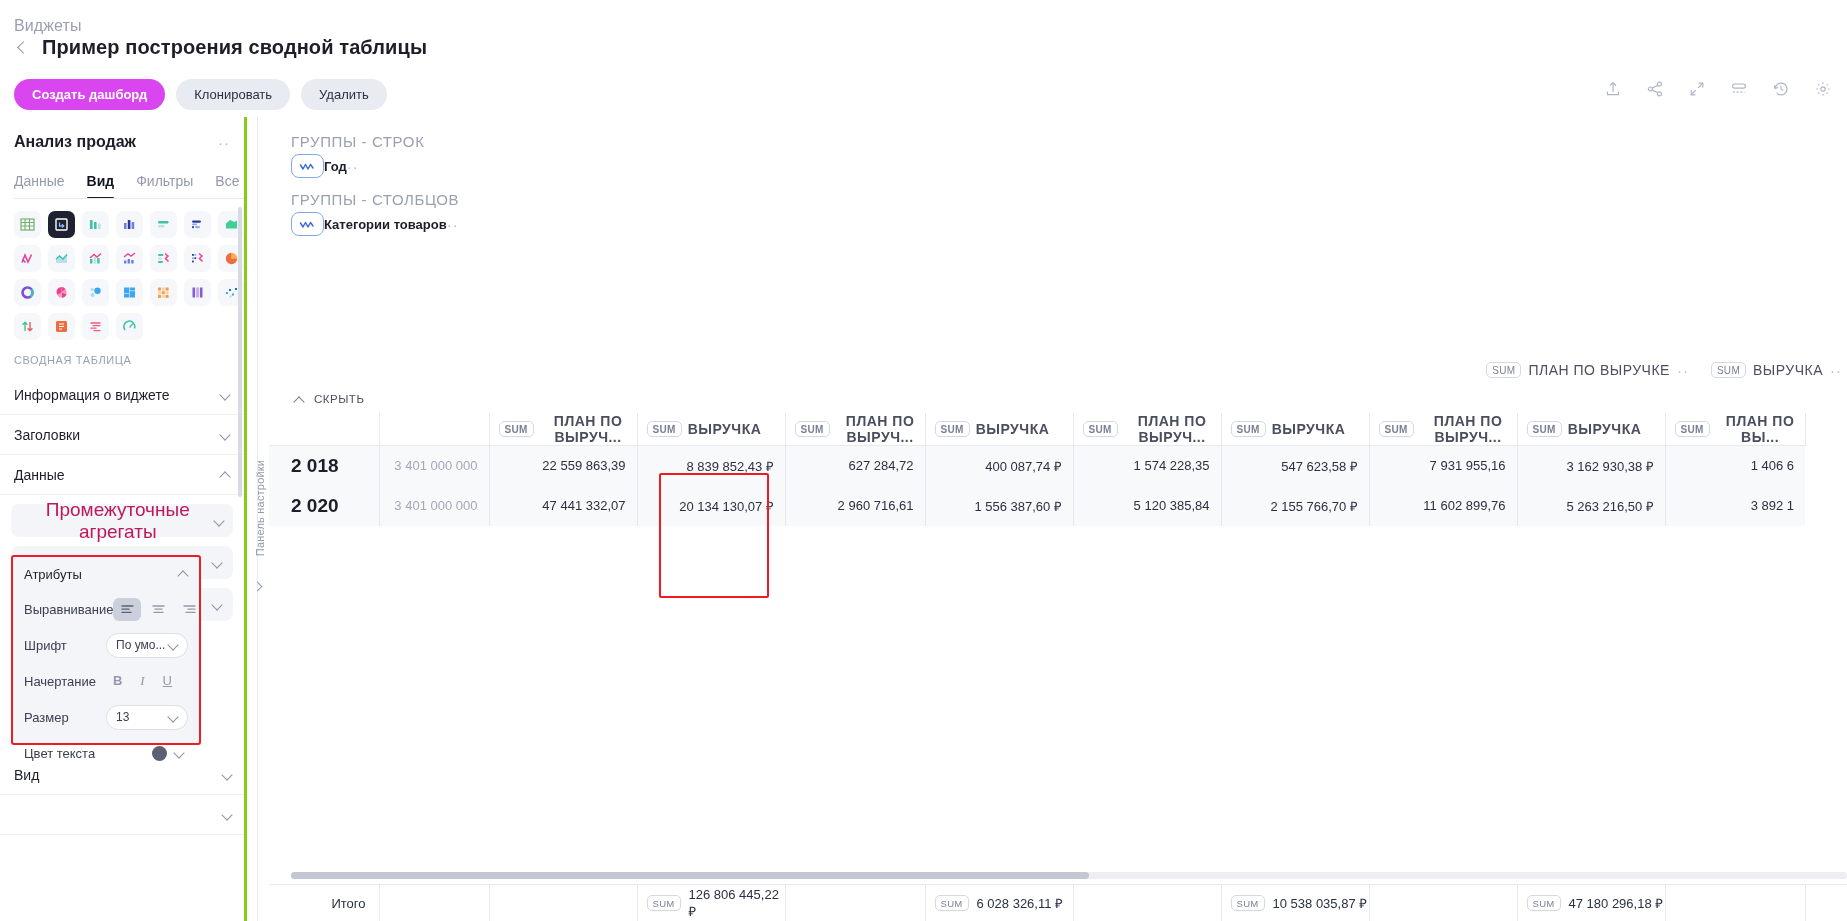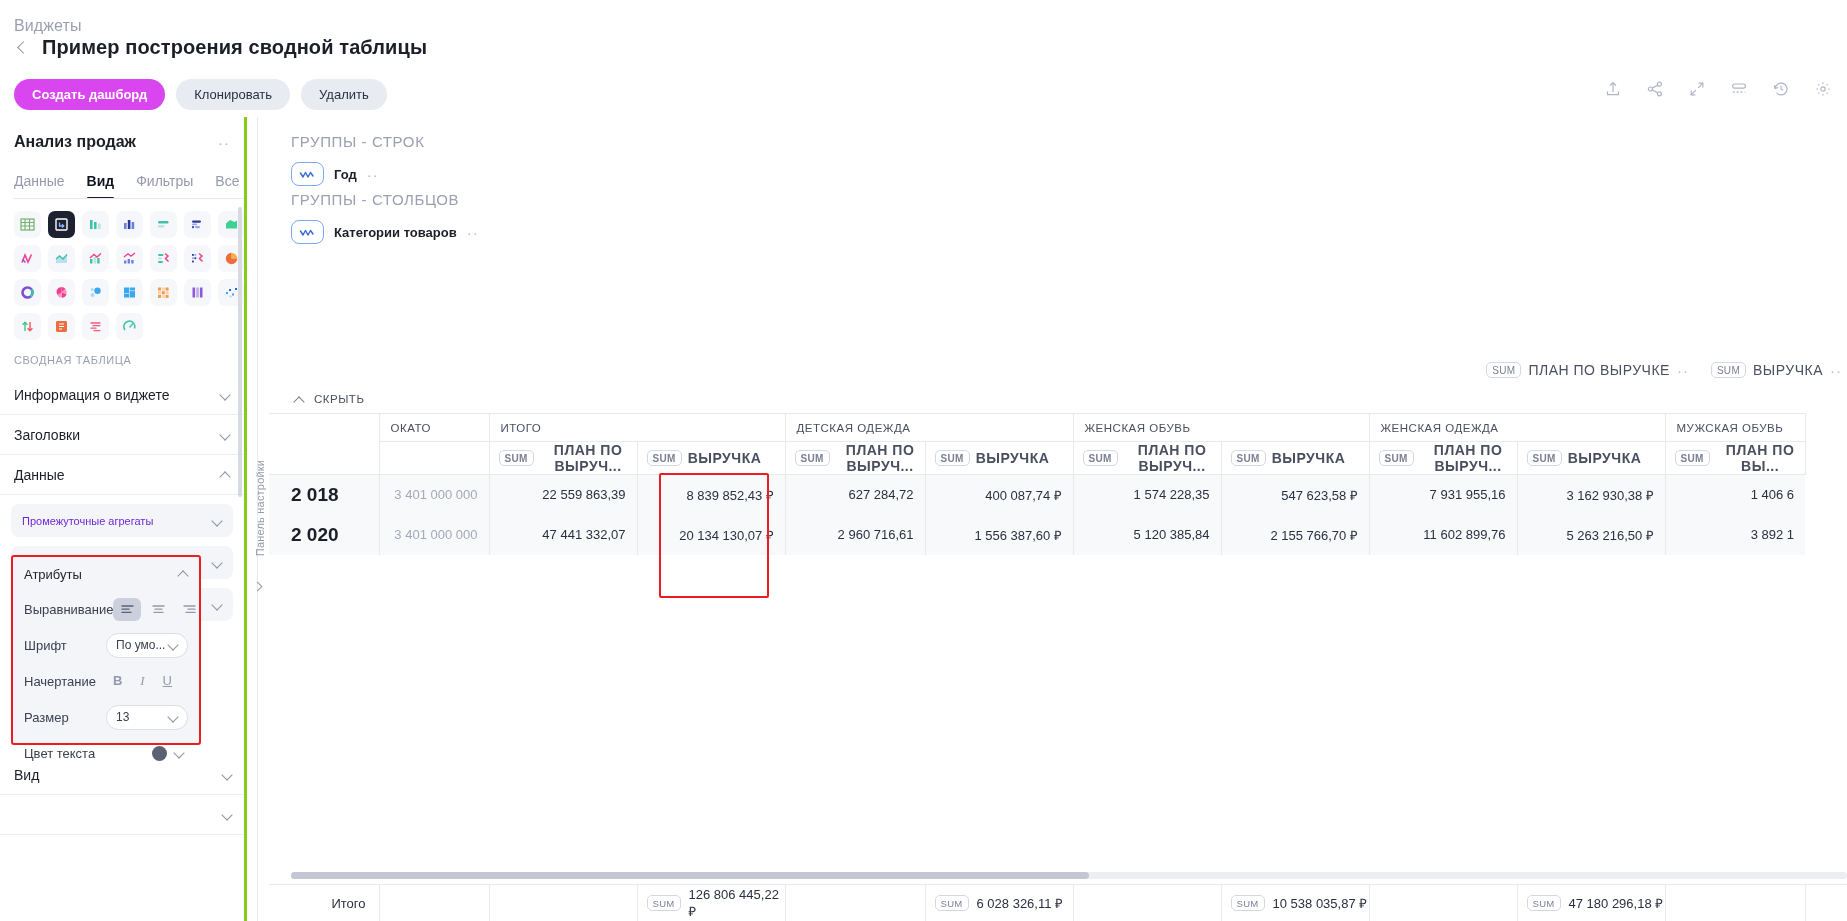--- a/index.html
+++ b/index.html
@@ -54,21 +54,21 @@
   .ic-tile.sel { background:#1d2130; }
   .ic-tile svg { display:block; }
 
   .sb-caption { font-size:11px; color:#9aa0b0; letter-spacing:.6px; padding:14px 14px 0 14px; }
 
   .sb-sec { display:flex; align-items:center; justify-content:space-between; padding:0 14px; height:40px;
             font-size:14px; color:#1c1f28; border-bottom:1px solid #edeef3; cursor:pointer; }
   .sb-sec.top { margin-top:9px; }
   .sb-sub { margin:9px 11px 0 11px; height:33px; background:#f4f5f9; border-radius:8px;
             display:flex; align-items:center; justify-content:space-between; padding:0 11px;
-            font-size:11px; color:#6d28d9; cursor:pointer; }
+            font-size:19px; color:#be185d; cursor:pointer;text-align:center; }
   .chev { width:10px; height:10px; position:relative; }
   .chev::before { content:""; position:absolute; left:1px; top:1px; width:7px; height:7px;
     border-right:1.4px solid #8d93a5; border-bottom:1.4px solid #8d93a5; transform:rotate(45deg); }
   .chev.up::before { transform:rotate(-135deg); top:3px; }
 
   
   .attr-box { position:absolute; left:11px; top:438px; width:190px; height:190px;
               border:2px solid #ee1b23; border-radius:3px; background:#f4f5f9; }
   .attr-head { display:flex; align-items:center; justify-content:space-between; padding:0 11px; height:34px; font-size:13px; color:#1c1f28; }
   .attr-row { display:flex; align-items:center; justify-content:space-between; padding:0 11px; height:36px; font-size:13px; color:#4a4f60; }
@@ -92,21 +92,21 @@
   .cs-line { position:absolute; left:10px; top:0; width:1px; height:804px; background:#e8e9ef; }
   .cs-vert { position:absolute; left:-46px; top:385px; width:118px; transform:rotate(-90deg);
              font-size:11px; color:#9499ab; text-align:center; letter-spacing:.2px; cursor:pointer; }
   .cs-chev { position:absolute; left:7px; top:466px; width:9px; height:9px; }
   .cs-chev::before { content:""; position:absolute; width:6px; height:6px;
     border-right:1.4px solid #9499ab; border-bottom:1.4px solid #9499ab; transform:rotate(-45deg); }
 
   
   .canvas { position:absolute; left:269px; top:117px; width:1578px; height:804px; background:#fff; overflow:hidden; }
   .grp-cap { font-size:15px; color:#9aa0b0; letter-spacing:.6px; }
-  .pill-row { display:flex; align-items:center; gap:10px; margin-top:12px; }
+  .pill-row { display:flex; align-items:center; margin-top:4px; }
   .wave-pill { width:33px; height:24px; border:1.4px solid #7fa8ee; border-radius:8px; display:flex; align-items:center; justify-content:center; cursor:pointer; }
   .pill-label { font-size:13px; font-weight:bold; color:#1c1f28; }
 
   .measures-row { position:absolute; right:5px; top:245px; display:flex; gap:22px; align-items:center; }
   .meas { display:flex; align-items:center; gap:7px; }
   .sum-tag { border:1px solid #d4d8e4; border-radius:5px; font-size:10px; color:#7b8096; padding:1.5px 5px; letter-spacing:.3px; }
   .meas-lbl { font-size:14px; color:#4a4f60; letter-spacing:.5px; }
 
   .hide-row { position:absolute; left:25px; top:276px; display:flex; align-items:center; gap:9px; cursor:pointer; }
   .hide-chev { width:11px; height:11px; position:relative; }
@@ -565,29 +565,20 @@
             <col style="width:148px">
           <col style="width:140px">
             <col style="width:148px">
           <col style="width:148px">
             <col style="width:148px">
           <col style="width:148px">
             <col style="width:148px">
           <col style="width:140px">
         </colgroup>
         <thead>
-          <tr>
-            <th class="blank-h"></th>
-            <th class="h1">ОКАТО</th>
-            <th class="h1" colspan="2">ИТОГО</th>
-            <th class="h1" colspan="2">ДЕТСКАЯ ОДЕЖДА</th>
-            <th class="h1" colspan="2">ЖЕНСКАЯ ОБУВЬ</th>
-            <th class="h1" colspan="2">ЖЕНСКАЯ ОДЕЖДА</th>
-            <th class="h1">МУЖСКАЯ ОБУВЬ</th>
-          </tr>
           <tr>
             <th class="blank-h2"></th>
             <th class="blank-h2"></th>
             <th class="h2">
                 <span class="meas">
                   <span class="sum-tag">SUM</span>
                   <span class="meas-lbl">ПЛАН ПО ВЫРУЧ...</span>
                 </span>
               </th>
             <th class="h2">

